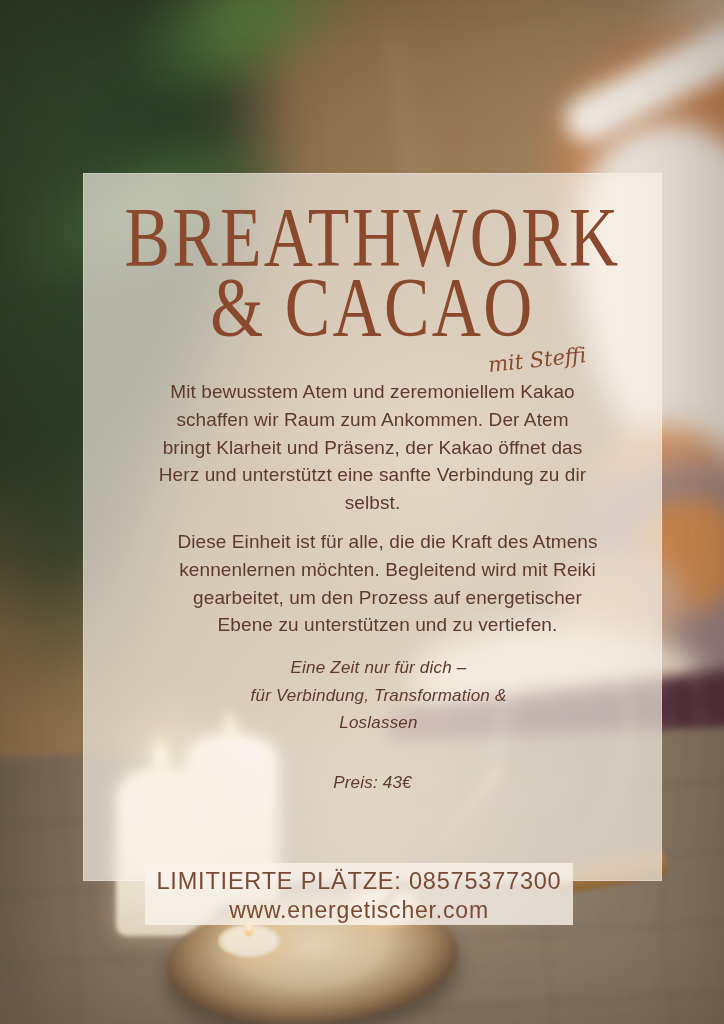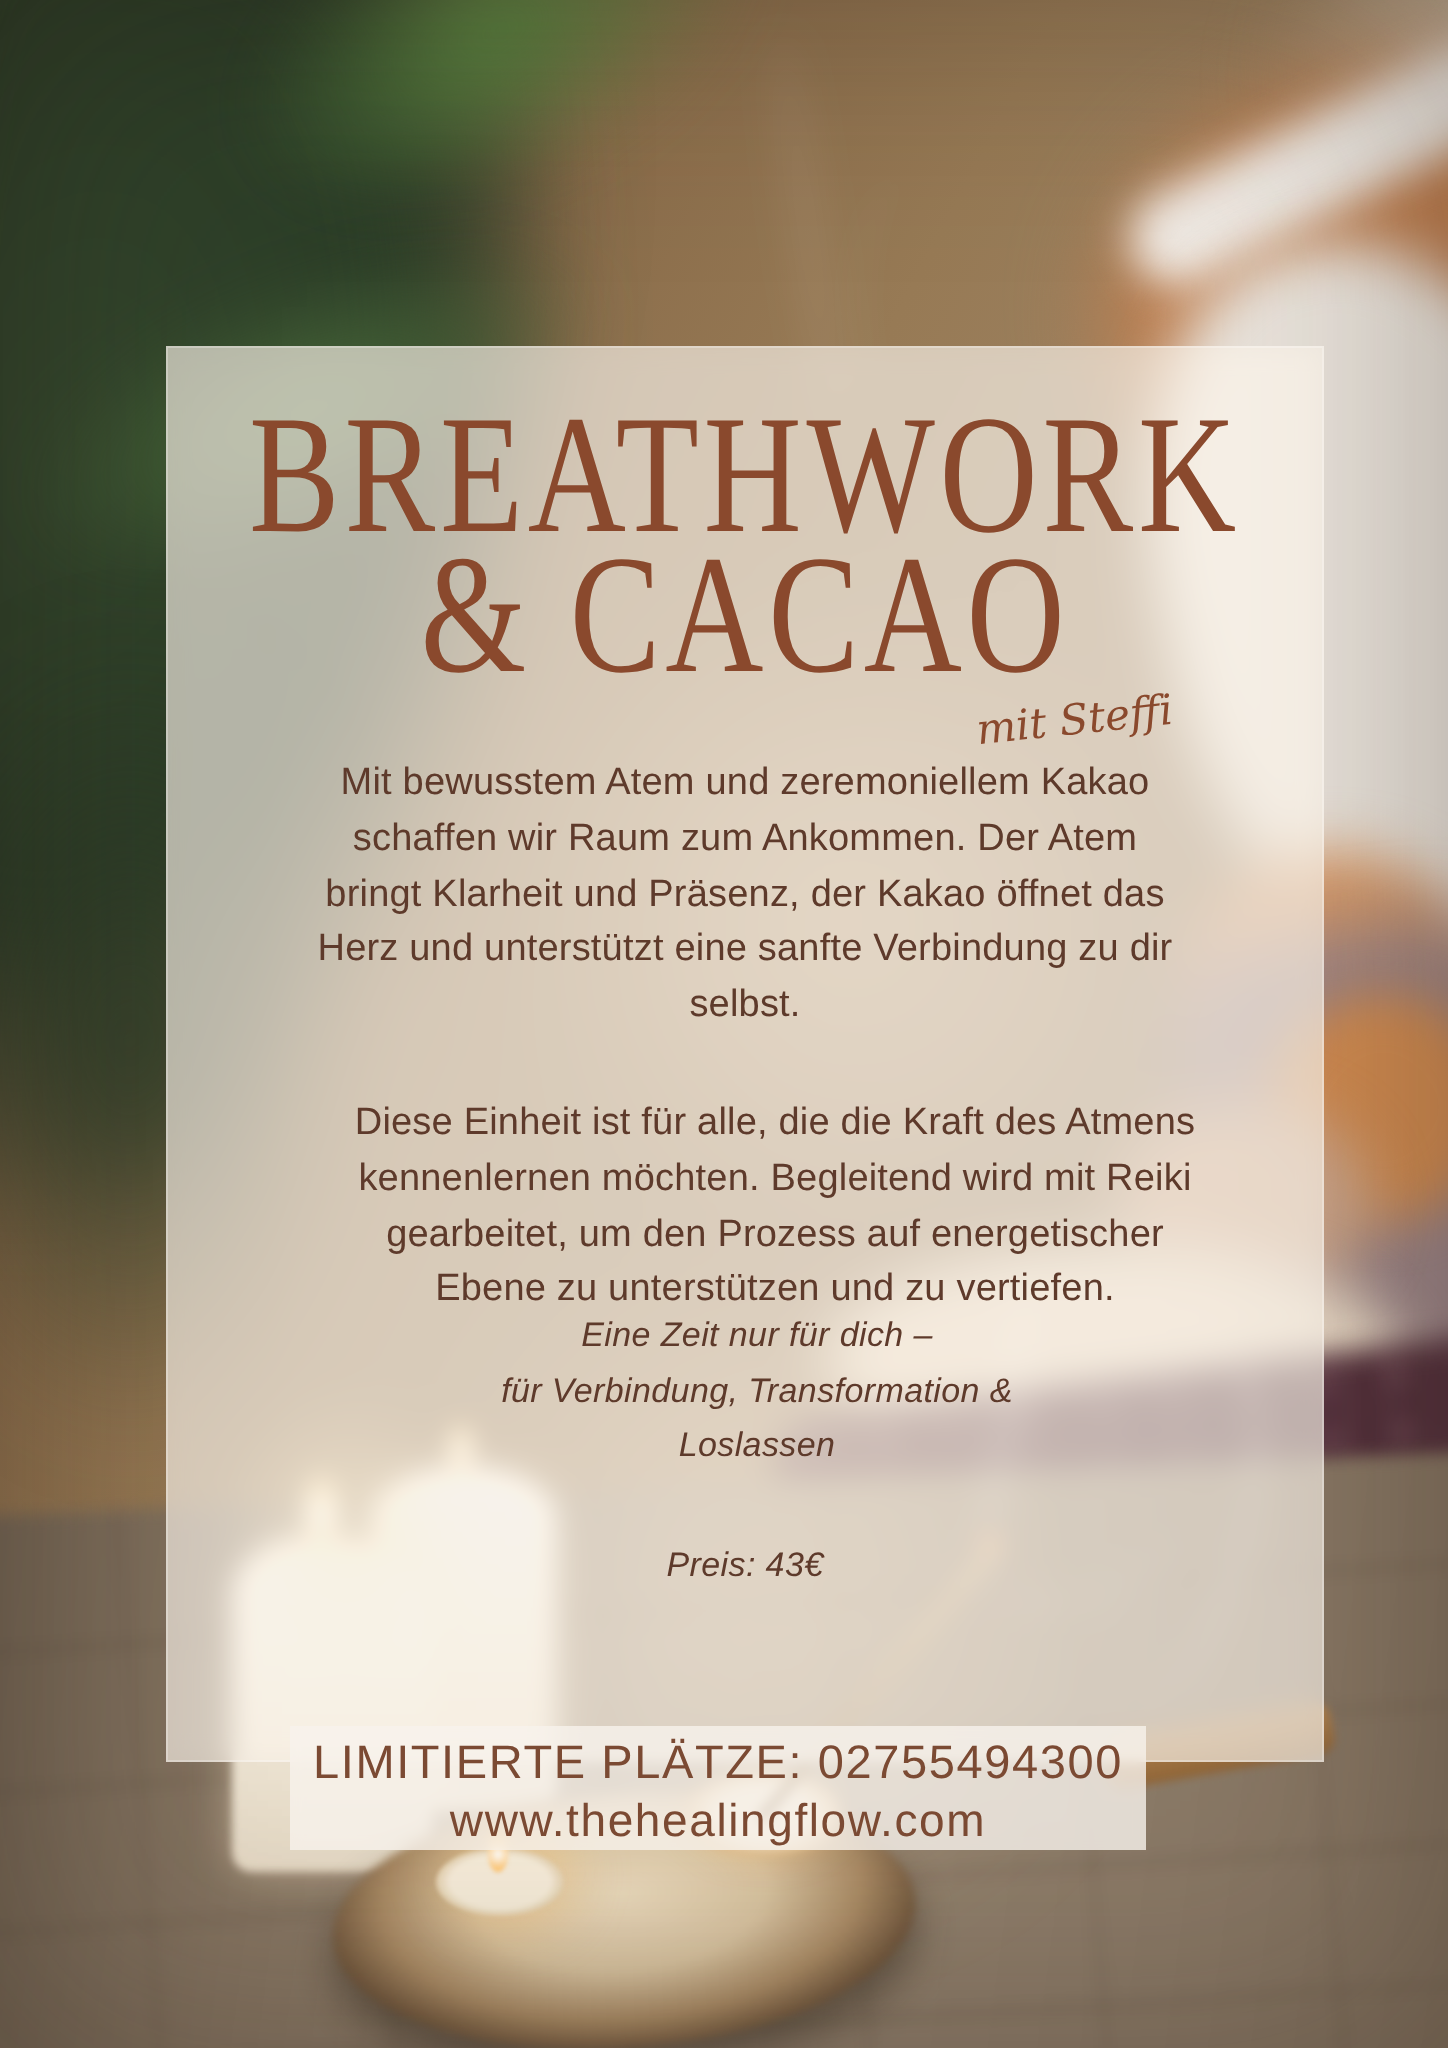--- a/index.html
+++ b/index.html
@@ -152,21 +152,21 @@
   .subtitle{
     position:absolute;top:174px;right:74px;left:auto;
     font-family:"DejaVu Serif",serif;font-style:italic;font-size:21px;
     color:var(--title-color);transform:rotate(-6deg);white-space:nowrap;
   }
   .body-text{
     color:var(--body-color);white-space:pre-line;
     font-size:19px;line-height:27.8px;letter-spacing:.1px;
   }
   .para-1{top:204px;}
-  .para-2{top:374px;padding-left:30px;}
+  .para-2{top:354px;padding-left:30px;}
   .highlight{
     top:480px;color:var(--body-color);white-space:pre-line;
     font-style:italic;font-size:17px;line-height:27.5px;letter-spacing:.2px;padding-left:12px;
   }
   .price{
     top:599px;color:var(--body-color);
     font-style:italic;font-size:17px;letter-spacing:.2px;
   }
 
   
@@ -237,17 +237,17 @@
 kennenlernen möchten. Begleitend wird mit Reiki
 gearbeitet, um den Prozess auf energetischer
 Ebene zu unterstützen und zu vertiefen.</div>
     <div class="abs highlight">Eine Zeit nur für dich –
 für Verbindung, Transformation &amp;
 Loslassen</div>
     <div class="abs price">Preis: 43€</div>
   </div>
 
   <div class="footer-bar">
-    <div class="footer-line1">LIMITIERTE PLÄTZE: 02755494300</div>
-    <div class="footer-line2">www.thehealingflow.com</div>
+    <div class="footer-line1">LIMITIERTE PLÄTZE: 08575377300</div>
+    <div class="footer-line2">www.energetischer.com</div>
   </div>
 
 </div>
 
 </body></html>

